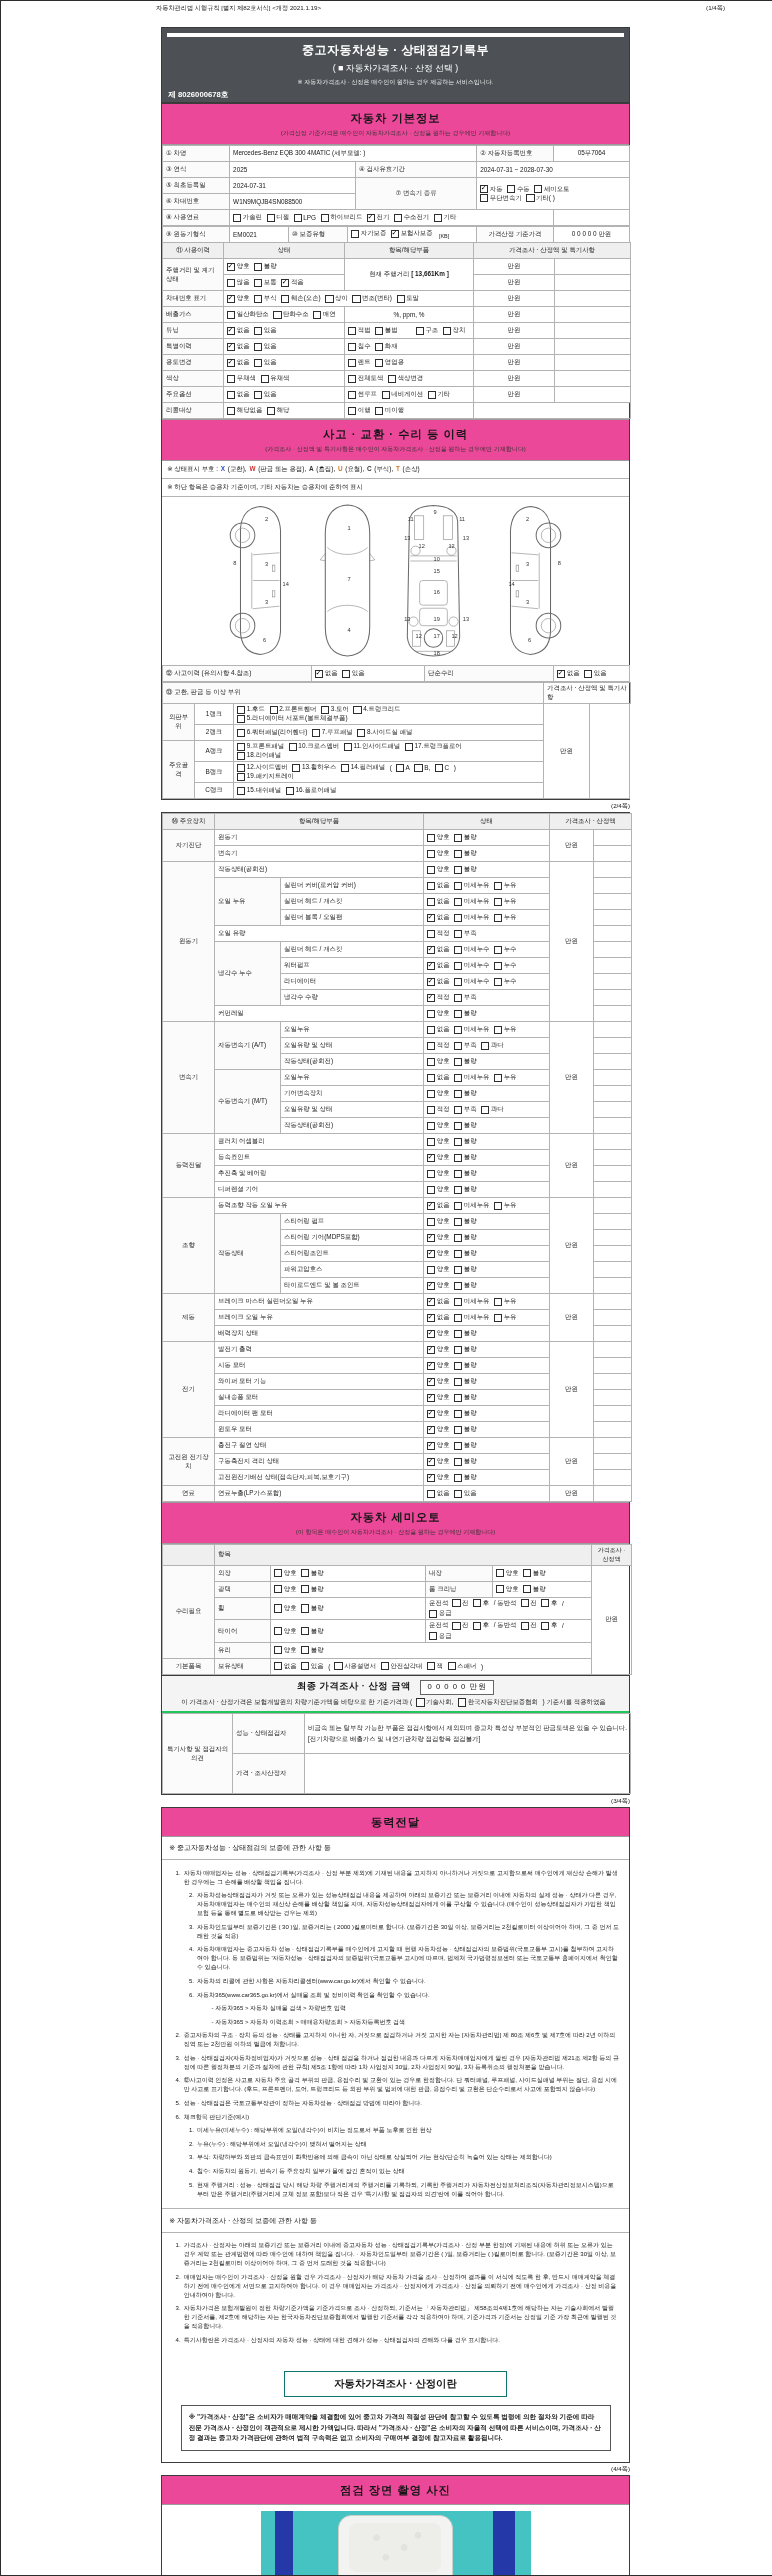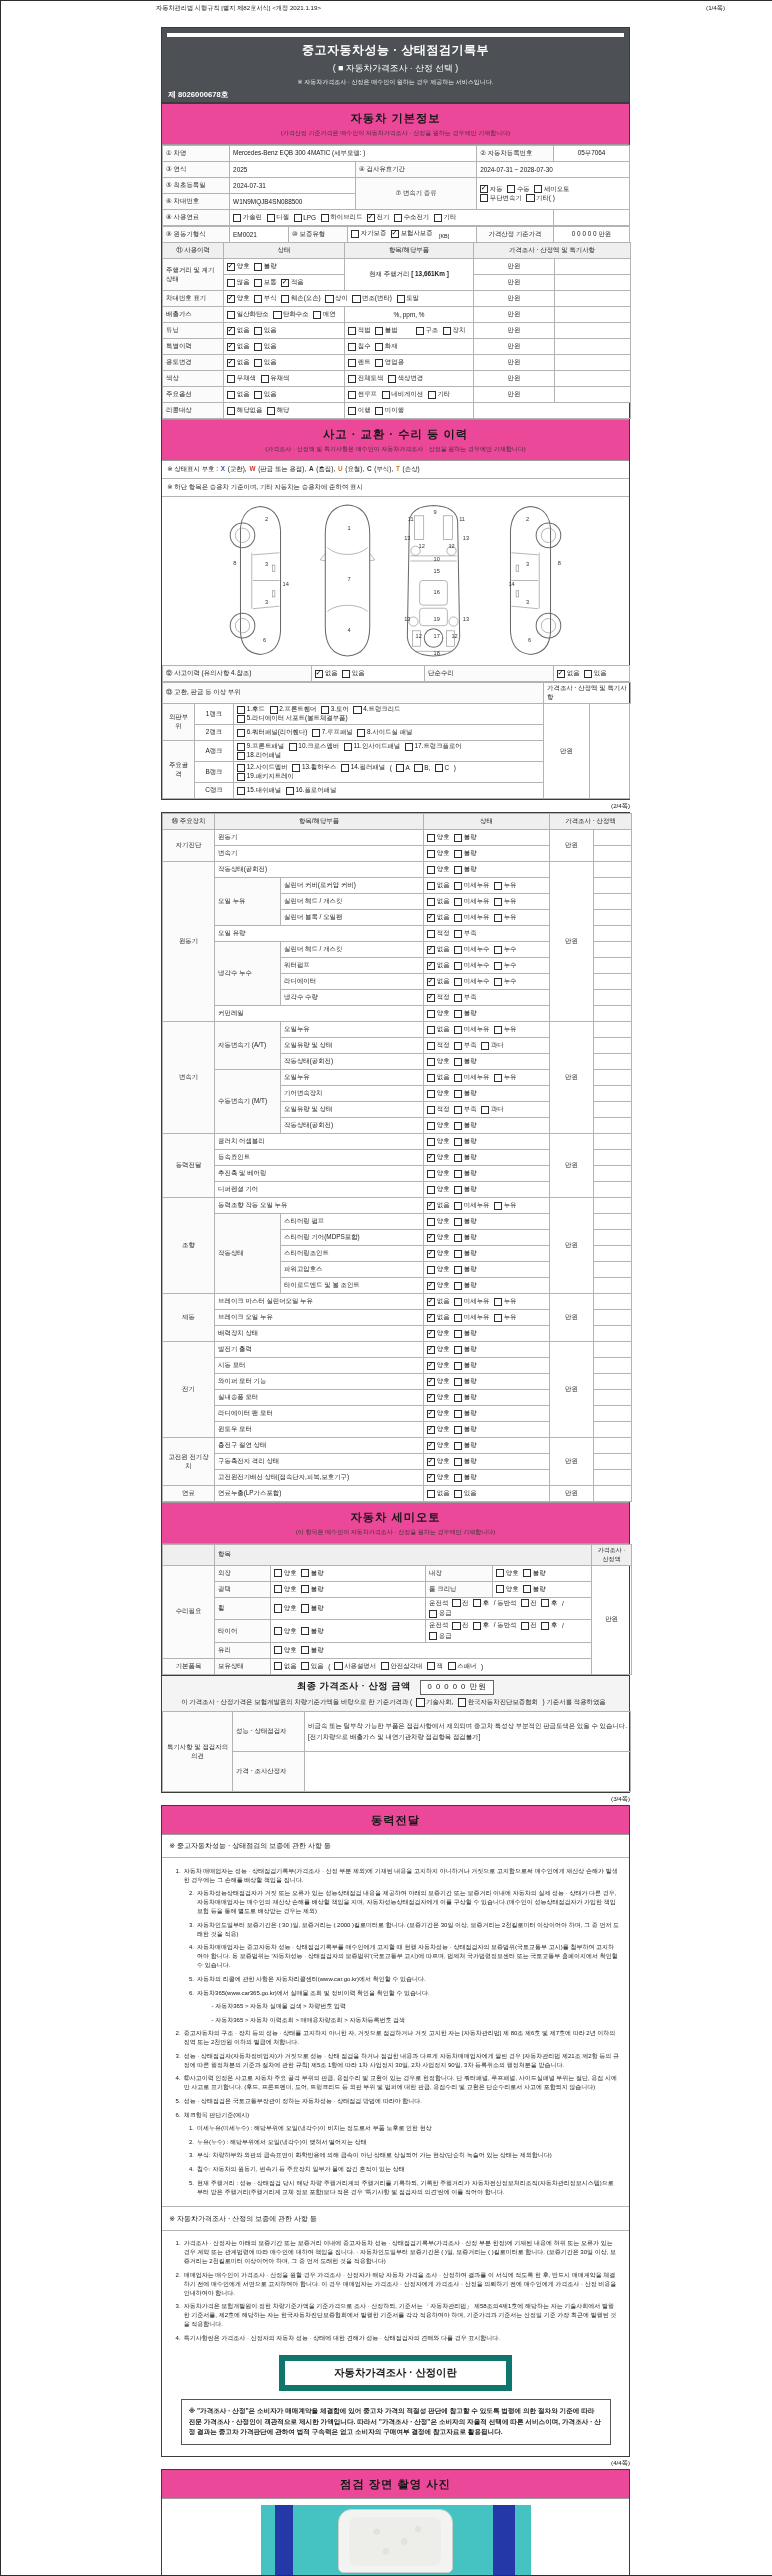--- a/index.html
+++ b/index.html
@@ -40,30 +40,30 @@
   .dthin{fill:none;stroke:#8a8a8a;stroke-width:1.2;}
   .dnum{font-size:11px;fill:#333;}
   
   .nhead{font-size:7px;padding:6.2px 7.2px;border-bottom:0.5px solid #b3b3b3;font-weight:bold;}
   .nbody{padding:8.2px 9.3px 5.2px 6.2px;font-size:6px;line-height:1.5;}
   .nline{display:flex;margin-bottom:4.6px;}
   .nline .nn{width:10.3px;flex:none;text-align:right;margin-right:3.1px;}
   .lv1{margin-left:2.1px;}
   .lv2{margin-left:15.5px;}
   .lv3{margin-left:30px;}
-  .boxtitle{width:216px;margin:2px auto 0 auto;border:6px solid #0f766e;text-align:center;font-size:10.3px;font-weight:bold;padding:5.2px 2.1px;}
+  .boxtitle{width:216px;margin:16px auto 0 auto;border:1px solid #0f766e;text-align:center;font-size:10.3px;font-weight:bold;padding:5.2px 2.1px;}
   .boxtext{border:1px solid #555;margin:8.2px 18.5px 11.3px 18.5px;padding:6.2px 7.2px;font-size:6.6px;line-height:1.6;font-weight:bold;color:#222;}
   
   .photo-outer{padding:6.2px 0 4.1px 0;}
   .photo{width:270px;margin:0 auto;position:relative;overflow:hidden;}
   .ph1{height:157px;background:linear-gradient(#45c2c2 0 63%,#53605b 63% 78%,#3c4742 78% 100%);}
   .post{position:absolute;top:0;bottom:0;background:#2438a8;}
   .pricecell{text-align:center;font-size:6.4px;}
   .blankcol{background:#fff;}
-  .final{border-top:1px solid #3c3c3c;border-bottom:1px solid #22c55e;background:#f4f4f4;padding:4.1px 0 3.6px 0;text-align:center;}
+  .final{border-top:1px solid #3c3c3c;border-bottom:3px solid #22c55e;background:#f4f4f4;padding:4.1px 0 3.6px 0;text-align:center;}
   .final .fl{font-size:9.3px;font-weight:bold;letter-spacing:0.5px;margin-right:7.2px;}
   .final .fv{display:inline-block;border:0.8px solid #666;background:#fff;padding:1.5px 6.2px;font-size:7.7px;letter-spacing:1px;}
   .final .fn{font-size:5.7px;margin-top:3.1px;display:flex;justify-content:center;}
 </style>
 </head>
 <body>
 
 <div class="page">
   <div class="lawline">
     <span>자동차관리법 시행규칙 [별지 제82호서식] &lt;개정 2021.1.19&gt;</span>

